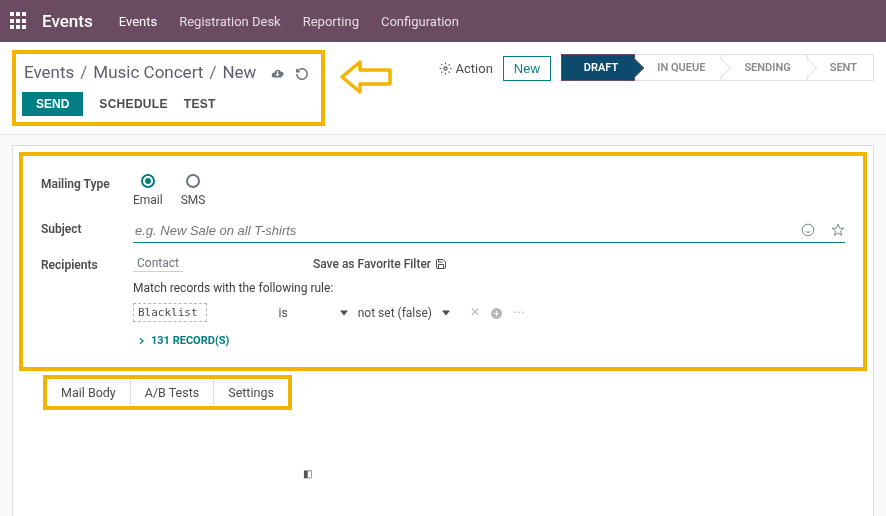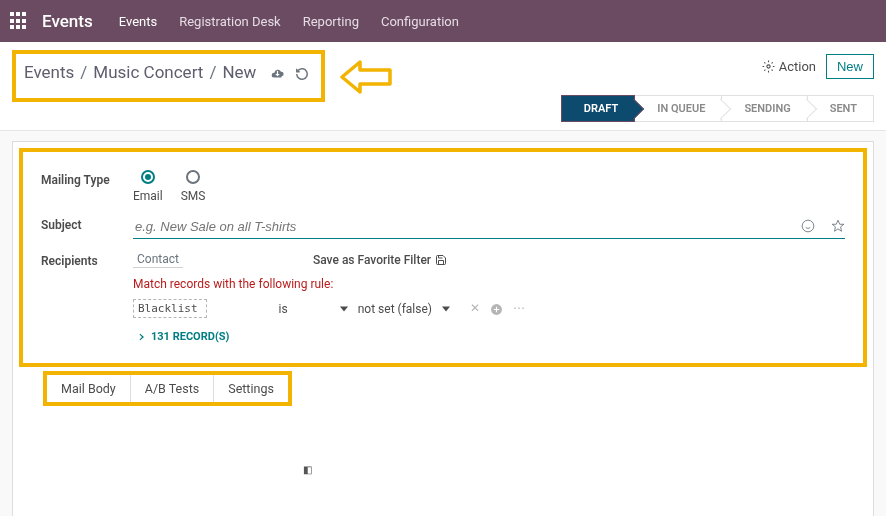--- a/index.html
+++ b/index.html
@@ -17,21 +17,21 @@
     .breadcrumb-box { border: 4px solid #f3b301; padding: 6px 12px 6px 4px; display: inline-block; }
     .breadcrumbs { display: flex; align-items: center; gap: 6px; font-size: 17px; color: #5f5e6e; padding: 2px 0 10px 4px; }
     .breadcrumbs .sep { color: #6c757d; }
     .bc-icons { display: inline-flex; gap: 10px; margin-left: 8px; color: #6c757d; }
     .action-buttons { display: flex; gap: 16px; padding-left: 2px; }
     .btn-send { background: #017e84; color: #fff; padding: 5px 14px; font-weight: 600; font-size: 12px; border: none; cursor: pointer; }
     .btn-text { background: none; border: none; color: #4c4c4c; font-weight: 600; font-size: 12px; letter-spacing: 0.3px; cursor: pointer; }
     
     .arrow-annot { position: absolute; left: 340px; top: 16px; pointer-events: none; }
     
-    .right-controls { margin-left: auto; display: flex; flex-direction: column; align-items: flex-end; gap: 16px; padding-top: 4px; }
+    .right-controls { margin-left: auto; display: flex; flex-direction: row; align-items: flex-end; gap: 10px; padding-top: 4px; }
     .top-actions { display: flex; align-items: center; gap: 10px; }
     .action-link { display: flex; align-items: center; gap: 4px; color: #4c4c4c; cursor: pointer; font-size: 13px; }
     .btn-new { border: 1.5px solid #017e84; background: #fff; color: #017e84; padding: 4px 10px; font-size: 13px; cursor: pointer; }
     
     .status-bar { display: flex; align-items: center; }
     .status-step { position: relative; padding: 6px 16px 6px 22px; font-size: 11px; font-weight: 600; color: #8a8a8a; background: #fff; border: 1px solid #e0e0e0; border-left: none; }
     .status-step:first-child { border-left: 1px solid #e0e0e0; }
     .status-step.active { background: #0c4a6e; color: #fff; border-color: #6a4b62; }
     .status-step::after { content: ""; position: absolute; right: -7px; top: 50%; transform: translateY(-50%) rotate(45deg); width: 14px; height: 14px; background: inherit; border-top: 1px solid #e0e0e0; border-right: 1px solid #e0e0e0; z-index: 1; }
     .status-step.active::after { border-color: #6a4b62; }
@@ -48,21 +48,21 @@
     .radio-circle.checked { border-color: #017e84; }
     .radio-circle.checked::after { content: ""; width: 6px; height: 6px; border-radius: 50%; background: #017e84; }
     .subject-input { width: 100%; border: none; border-bottom: 1px solid #017e84; padding: 4px 50px 4px 2px; font-size: 13px; font-style: italic; color: #9e9e9e; outline: none; }
     .subject-icons { position: absolute; right: 0; top: 2px; display: flex; gap: 16px; color: #6c757d; }
     .subject-wrap { position: relative; }
     
     .recipients-body { font-size: 12px; }
     .contact-row { display: flex; align-items: center; gap: 130px; }
     .contact-txt { color: #6c757d; border-bottom: 1px solid #d0d0d0; padding: 1px 4px; display: inline-block; }
     .fav-filter { color: #4c4c4c; font-weight: 500; display: flex; align-items: center; gap: 4px; cursor: pointer; }
-    .match-txt { color: #b91c1c; margin-top: 9px; }
+    .match-txt { color: #404040; margin-top: 9px; }
     .rule-row { display: flex; align-items: center; gap: 12px; margin-top: 8px; }
     .rule-field { border: 1px dashed #b5b5b5; padding: 2px 8px 2px 4px; font-family: monospace; font-size: 11px; cursor: pointer; }
     .rule-is { margin: 0 40px 0 60px; }
     .rule-value { display: flex; align-items: center; gap: 10px; cursor: pointer; }
     .rule-icons { display: flex; gap: 10px; color: #b5b5b5; margin-left: 8px; }
     .records-link { margin-top: 12px; color: #017e84; font-weight: 700; font-size: 11px; display: flex; align-items: center; gap: 6px; cursor: pointer; }
     
     .tabs-box { border: 4px solid #f3b301; display: inline-flex; margin: 0 0 0 30px; position: relative; top: -2px; background: #fff; }
     .tab-item { padding: 6px 14px; font-size: 12.5px; color: #4c4c4c; border-right: 1px solid #ddd; cursor: pointer; }
     .tab-item:last-child { border-right: none; }
@@ -111,20 +111,25 @@
             </svg>
         </span>
         <span>
           <svg width="14" height="14" viewBox="0 0 24 24" fill="none" stroke="currentColor" stroke-width="2.5">
               <path d="M3 12a9 9 0 1 0 3-6.7L3 8"></path>
               <path d="M3 3v5h5"></path>
             </svg>
         </span>
       </span>
     </div>
+    <div class="action-buttons">
+      <button class="btn-send">SEND</button>
+      <button class="btn-text">SCHEDULE</button>
+      <button class="btn-text">TEST</button>
+    </div>
   </div>
 
   <div class="arrow-annot">
     <svg width="54" height="38" viewBox="0 0 54 38">
         <path d="M 2 19 L 20 4 L 20 12 L 50 12 L 50 26 L 20 26 L 20 34 Z" fill="none" stroke="#f3b301" stroke-width="3.5" stroke-linejoin="round"></path>
       </svg>
   </div>
 
   <div class="right-controls">
     <div class="top-actions">

